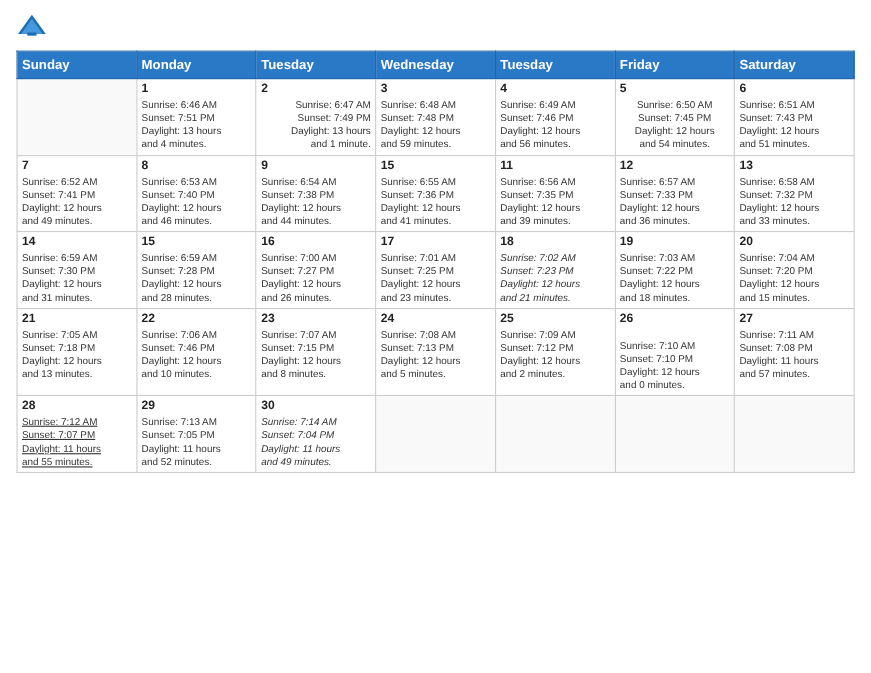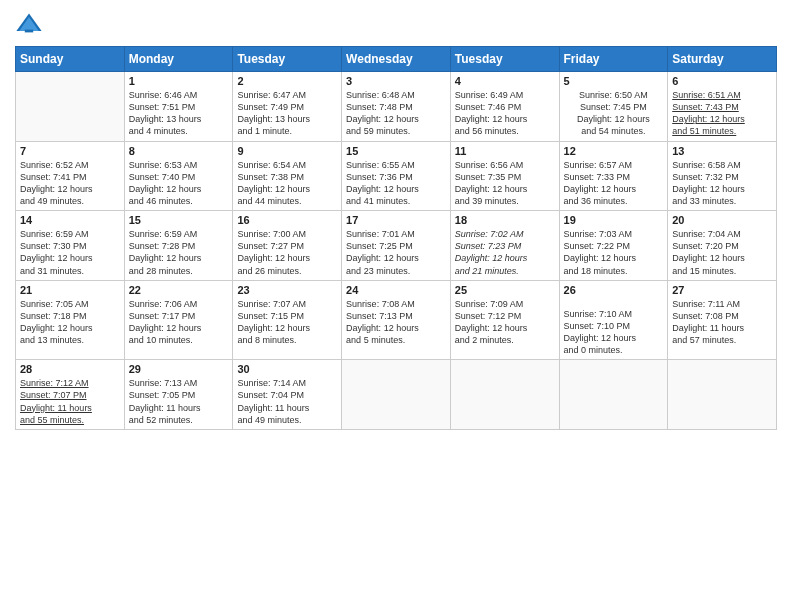--- a/index.html
+++ b/index.html
@@ -129,21 +129,21 @@
           <td class="empty"></td>
           <td>
             <div class="day-num">1</div>
             <div class="day-info" style="white-space: pre-line;">Sunrise: 6:46 AM
 Sunset: 7:51 PM
 Daylight: 13 hours
 and 4 minutes.</div>
           </td>
           <td>
             <div class="day-num">2</div>
-            <div class="day-info" style="white-space: pre-line;">Sunrise: 6:47 AM
+            <div class="day-info" style="white-space: pre-line; text-align: right;">Sunrise: 6:47 AM
 Sunset: 7:49 PM
 Daylight: 13 hours
 and 1 minute.</div>
           </td>
           <td>
             <div class="day-num">3</div>
             <div class="day-info" style="white-space: pre-line;">Sunrise: 6:48 AM
 Sunset: 7:48 PM
 Daylight: 12 hours
 and 59 minutes.</div>
@@ -157,21 +157,21 @@
           </td>
           <td>
             <div class="day-num">5</div>
             <div class="day-info" style="white-space: pre-line; text-align: center;">Sunrise: 6:50 AM
 Sunset: 7:45 PM
 Daylight: 12 hours
 and 54 minutes.</div>
           </td>
           <td>
             <div class="day-num">6</div>
-            <div class="day-info" style="white-space: pre-line; text-decoration: underline;">Sunrise: 6:51 AM
+            <div class="day-info" style="white-space: pre-line;">Sunrise: 6:51 AM
 Sunset: 7:43 PM
 Daylight: 12 hours
 and 51 minutes.</div>
           </td>
         </tr>
         <tr>
           <td>
             <div class="day-num">7</div>
             <div class="day-info" style="white-space: pre-line;">Sunrise: 6:52 AM
 Sunset: 7:41 PM
@@ -276,21 +276,21 @@
           <td>
             <div class="day-num">21</div>
             <div class="day-info" style="white-space: pre-line;">Sunrise: 7:05 AM
 Sunset: 7:18 PM
 Daylight: 12 hours
 and 13 minutes.</div>
           </td>
           <td>
             <div class="day-num">22</div>
             <div class="day-info" style="white-space: pre-line;">Sunrise: 7:06 AM
-Sunset: 7:17 PM
+Sunset: 7:46 PM
 Daylight: 12 hours
 and 10 minutes.</div>
           </td>
           <td>
             <div class="day-num">23</div>
             <div class="day-info" style="white-space: pre-line;">Sunrise: 7:07 AM
 Sunset: 7:15 PM
 Daylight: 12 hours
 and 8 minutes.</div>
           </td>
@@ -333,21 +333,21 @@
           </td>
           <td>
             <div class="day-num">29</div>
             <div class="day-info" style="white-space: pre-line;">Sunrise: 7:13 AM
 Sunset: 7:05 PM
 Daylight: 11 hours
 and 52 minutes.</div>
           </td>
           <td>
             <div class="day-num">30</div>
-            <div class="day-info" style="white-space: pre-line;">Sunrise: 7:14 AM
+            <div class="day-info" style="white-space: pre-line; font-style: italic;">Sunrise: 7:14 AM
 Sunset: 7:04 PM
 Daylight: 11 hours
 and 49 minutes.</div>
           </td>
           <td class="empty"></td>
           <td class="empty"></td>
           <td class="empty"></td>
           <td class="empty"></td>
         </tr>
       </tbody>

